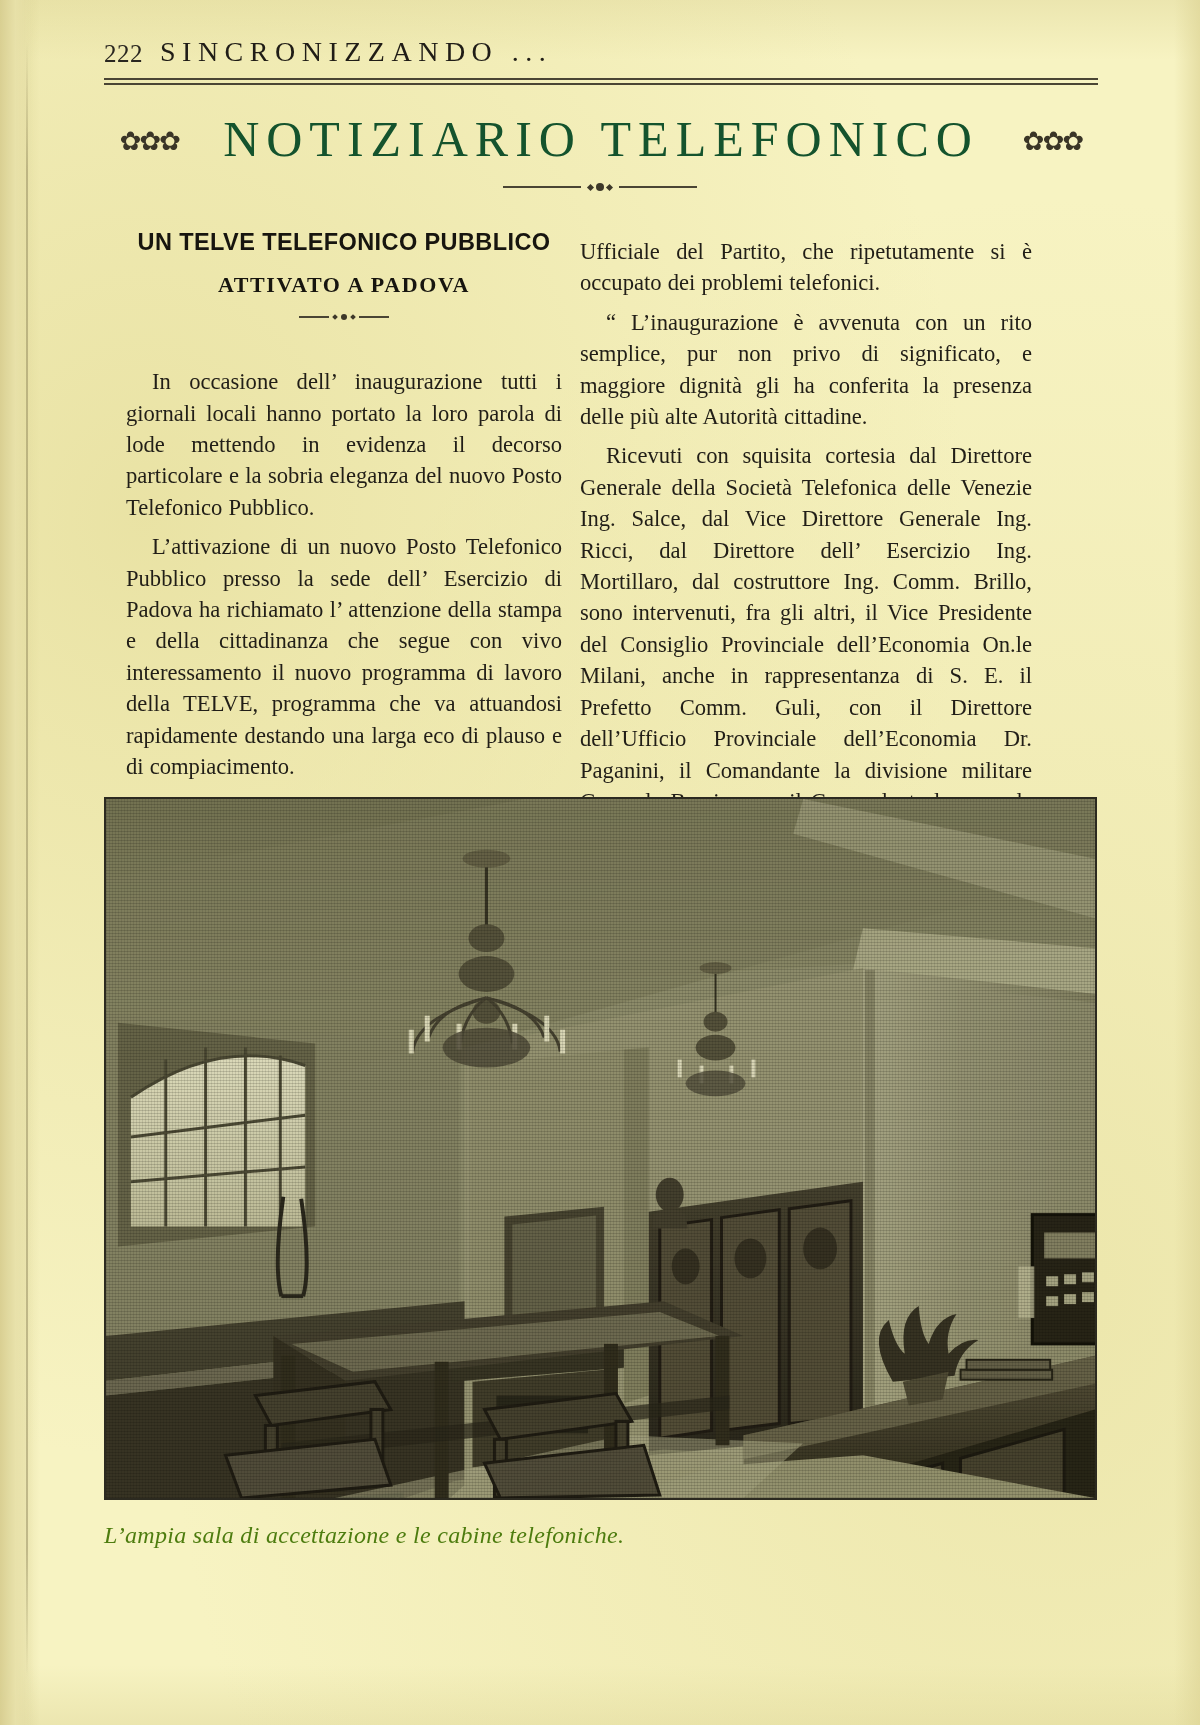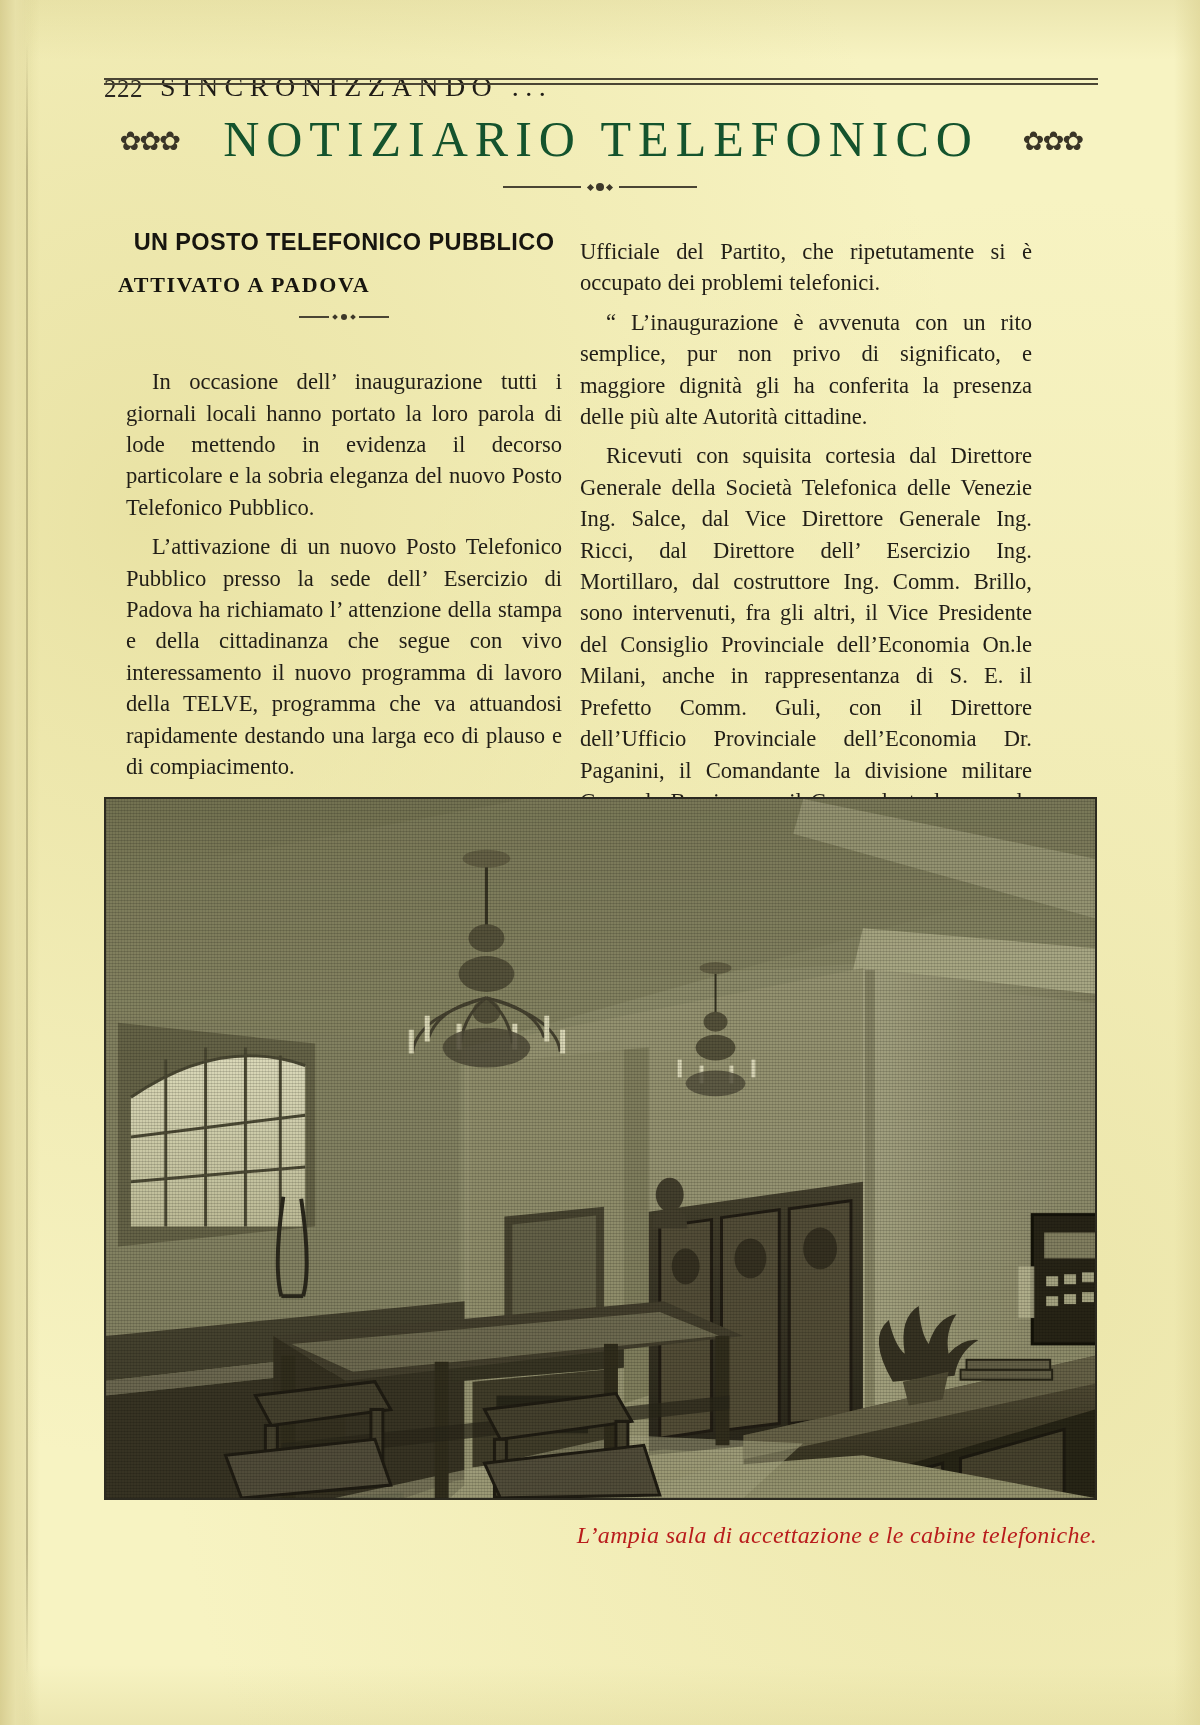--- a/index.html
+++ b/index.html
@@ -35,21 +35,21 @@
   .edge-right{
     position:absolute;right:0;top:0;width:26px;height:100%;
     background:linear-gradient(270deg,#ded597 0%, rgba(246,242,189,0) 100%);
     opacity:.7;
   }
 
   .page{position:absolute;inset:0;}
 
   
   .runhead{
-    position:absolute;left:104px;top:36px;width:992px;height:44px;margin-top:35px;
+    position:absolute;left:104px;top:36px;width:992px;height:44px;
   }
   .folio{
     position:absolute;left:0;top:4px;
     font-family:"Liberation Serif", serif;
     font-size:25px;letter-spacing:.5px;color:#2a2720;
   }
   .runtitle{
     position:absolute;left:0;right:0;top:0;text-align:left;
     font-family:"Liberation Serif", serif;
     font-size:28px;letter-spacing:6.5px;color:#201d17;
@@ -106,20 +106,21 @@
     text-align:center;
     color:#17150f;
     line-height:1.2;
     white-space:nowrap;
   }
   .head2{
     font-family:"Liberation Serif", serif;
     font-weight:bold;
     font-size:22px;
     letter-spacing:1.6px;
+    text-align:center;
     color:#17150f;
     margin-top:16px;
   }
   .head-rule{
     margin:14px auto 0;width:92px;height:10px;
     display:flex;align-items:center;justify-content:center;gap:4px;
   }
   .head-rule .ln{width:30px;height:1.4px;background:#4a4534;}
   .head-rule .d{width:4px;height:4px;background:#3d3829;transform:rotate(45deg);}
   .head-rule .db{width:6px;height:6px;background:#3d3829;border-radius:50%;}
@@ -157,26 +158,26 @@
       repeating-linear-gradient(0deg, rgba(30,30,20,.16) 0px, rgba(30,30,20,.16) 1px, rgba(255,255,255,0) 1px, rgba(255,255,255,0) 3px),
       repeating-linear-gradient(90deg, rgba(30,30,20,.10) 0px, rgba(30,30,20,.10) 1px, rgba(255,255,255,0) 1px, rgba(255,255,255,0) 3px);
     pointer-events:none;mix-blend-mode:multiply;
   }
   .plate-tone{
     position:absolute;inset:0;
     background:linear-gradient(160deg, rgba(120,118,70,.18), rgba(60,60,35,.12) 60%, rgba(140,138,85,.2));
     pointer-events:none;mix-blend-mode:multiply;
   }
   figcaption{
-    margin-top:22px;text-align:right;
+    margin-top:22px;text-align:left;
     font-family:"Liberation Serif", serif;
     font-style:italic;
     font-size:24px;
     letter-spacing:.3px;
-    color:#b91c1c;
+    color:#4d7c0f;
   }
 </style>
 </head>
 <body>
 
 <div class="paper-grain"></div>
 <div class="edge-left"></div>
 <div class="edge-right"></div>
 
 <div class="page">
@@ -202,21 +203,21 @@
         <span class="dot"></span>
         <span class="dotbig"></span>
         <span class="dot"></span>
       </span>
     <span class="ln"></span>
   </div>
 
   <div class="cols">
 
     <div class="col left">
-      <div class="head1">UN POSTO TELEFONICO PUBBLICO</div>
+      <div class="head1">UN TELVE TELEFONICO PUBBLICO</div>
       <div class="head2">ATTIVATO A PADOVA</div>
       <div class="head-rule">
         <span class="ln"></span>
           <span class="d"></span>
           <span class="db"></span>
           <span class="d"></span>
           <span class="ln"></span>
       </div>
       <div class="body-text">
         <p>In occasione dell’ inaugurazione tutti i giornali locali hanno portato la loro parola di lode mettendo in evidenza il decorso particolare e la sobria eleganza del nuovo Posto Telefonico Pubblico.</p>

